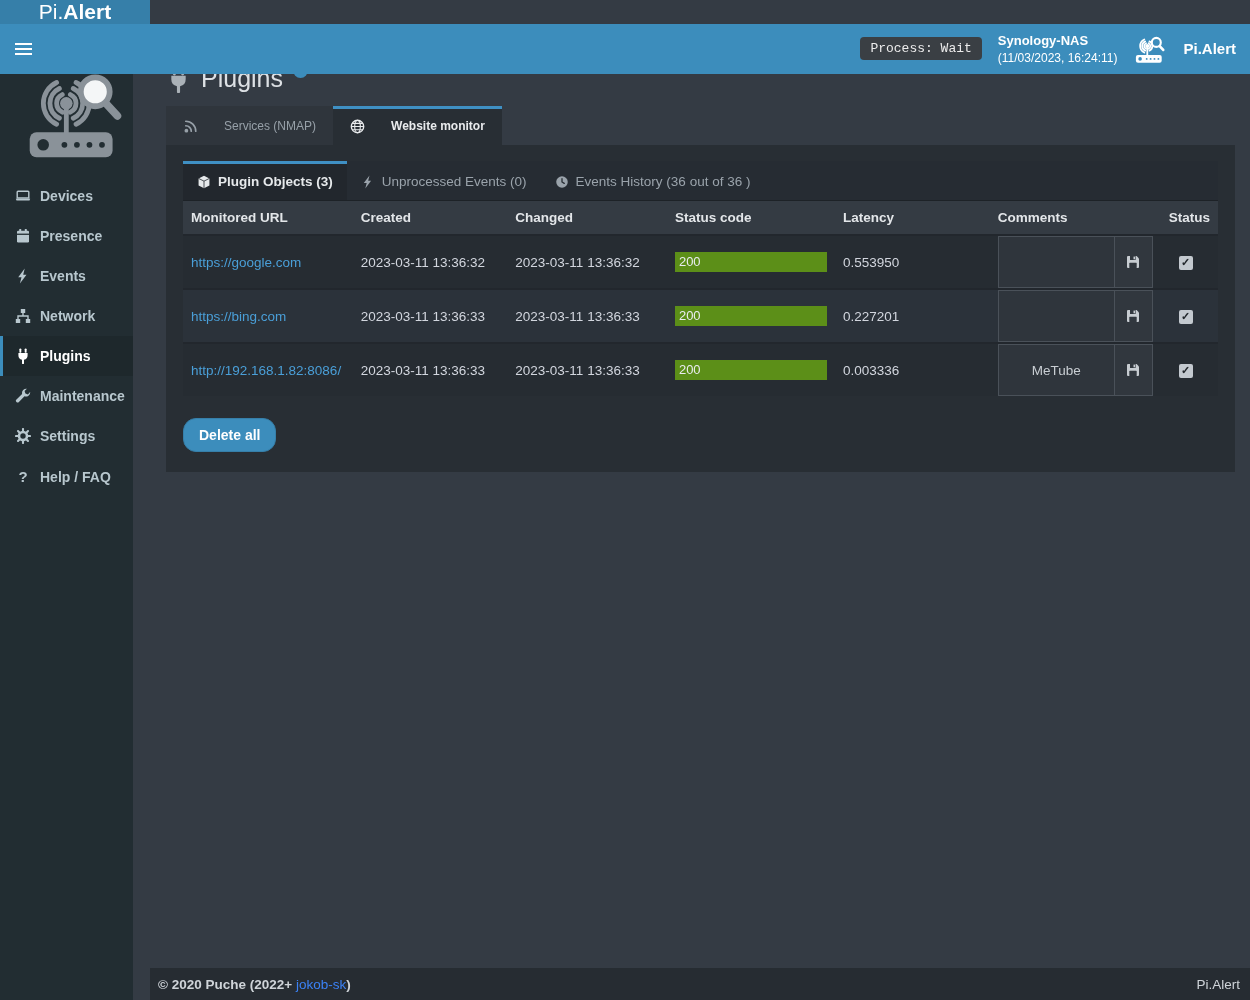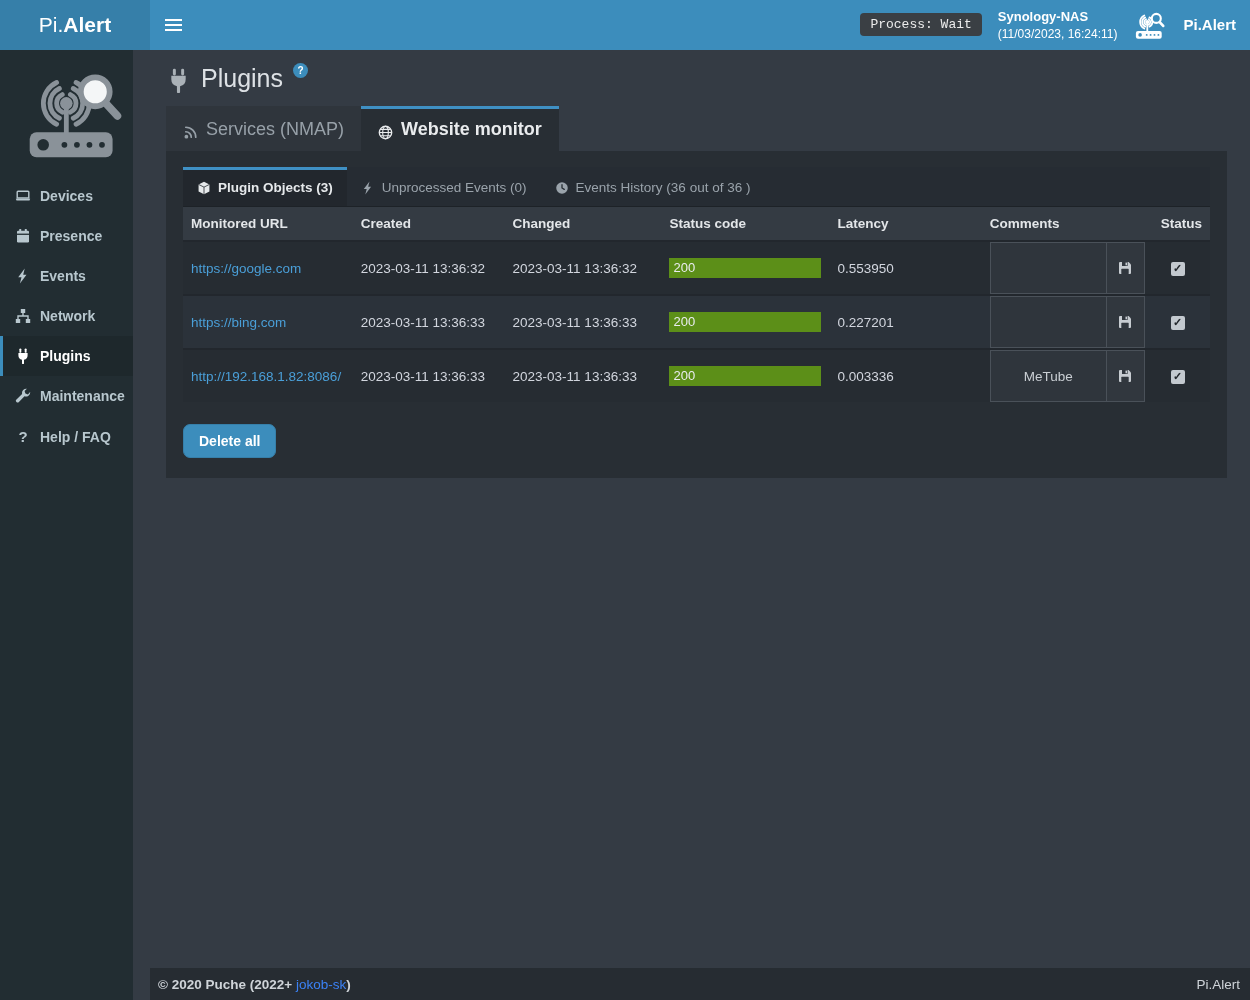--- a/index.html
+++ b/index.html
@@ -3,21 +3,21 @@
 <meta charset="utf-8">
 <style>
   * { box-sizing: border-box; }
   html,body { margin:0; padding:0; }
   body {
     width:1250px; height:1000px; overflow:hidden; position:relative;
     font-family:"Liberation Sans", sans-serif;
     background:#343b44; color:#d2d6de;
   }
   
-  .topbar { position:absolute; top:0; left:0; right:0; height:50px; display:flex; z-index:20; }
+  .topbar { position:absolute; top:0; left:0; right:0; height:50px; display:flex; z-index:20;flex-direction:column; }
   .brand { width:150px; height:50px; background:#367fa9; color:#fff; display:flex; align-items:center; justify-content:center; font-size:21px; }
   .brand b { font-weight:700; }
   .navbar { flex:1; background:#3c8dbc; display:flex; align-items:center; }
   .hamburger { width:46px; height:50px; display:flex; flex-direction:column; align-items:center; justify-content:center; gap:3px; cursor:pointer; }
   .hamburger i { display:block; width:17px; height:2px; background:#fff; }
   .nav-right { margin-left:auto; display:flex; align-items:center; gap:16px; padding-right:14px; }
   .process-badge { font-family:Liberation Mono, monospace; background:#3a3f44; color:#ececec; padding:4px 10px; border-radius:4px; font-size:13px; }
   .host-info { color:#fff; font-size:12px; line-height:1.4; text-align:left; }
   .host-name { font-weight:700; font-size:13px; }
   .nav-logo { color:#fff; display:flex; align-items:center; }
@@ -30,44 +30,44 @@
   .menu-item svg { width:16px; height:16px; flex:none; }
   .menu-item .qmark { width:16px; text-align:center; font-size:15px; font-weight:700; }
   .menu-item.active { background:#1e282c; border-left-color:#3c8dbc; color:#fff; }
   
   .main { position:absolute; top:50px; left:150px; right:0; bottom:32px; background:#343b44; overflow:hidden; }
   .content { padding:6px 15px 0 16px; }
   .page-title { display:flex; align-items:flex-start; gap:10px; margin:8px 0 13px; color:#dde1e5; font-size:25px; }
   .page-title svg { width:25px; height:25px; color:#aab1b7; margin-top:4px; }
   .help-badge { width:15px; height:15px; border-radius:50%; background:#3c8dbc; color:#fff; font-size:10px; font-weight:700; display:flex; align-items:center; justify-content:center; margin-top:-1px; cursor:pointer; }
   .outer-tabs { display:flex; }
-  .outer-tab { display:flex; align-items:flex-end; gap:8px; padding:10px 17px 11px; font-size:18px; color:#97a0a8; background:#2f353c; border-top:3px solid transparent; cursor:pointer; }
+  .outer-tab { display:flex; align-items:flex-start; gap:26px; padding:10px 17px 11px; font-size:12px; color:#97a0a8; background:#2f353c; border-top:3px solid transparent; cursor:pointer; }
   .outer-tab svg { width:15px; height:15px; }
   .outer-tab.active { background:#282e34; border-top-color:#3f90c4; color:#e9ebed; font-weight:700; }
   
-  .panel { background:#282e34; margin-right:8px; padding:16px 17px 20px; }
+  .panel { background:#282e34; margin-right:0; padding:16px 17px 20px; }
   .inner-tabs { display:flex; background:#262c33; border-bottom:1px solid #1d2227; }
   .inner-tab { display:flex; align-items:center; gap:7px; padding:10px 14px 11px; font-size:13.5px; color:#9aa3ab; border-top:3px solid transparent; cursor:pointer; }
   .inner-tab svg { width:14px; height:14px; }
   .inner-tab.active { background:#22272d; border-top-color:#3f90c4; color:#e6e9eb; font-weight:700; }
   table { width:100%; border-collapse:collapse; font-size:13.5px; }
   thead th { background:#343b43; color:#e3e6e9; font-weight:700; text-align:left; padding:9px 8px; }
   tbody tr { border-top:2px solid #22272d; }
   tbody tr:nth-child(odd)  { background:#262c32; }
   tbody tr:nth-child(even) { background:#2b323a; }
   tbody td { padding:0 8px; vertical-align:middle; height:42px; }
   .url-link { color:#4a9fd8; text-decoration:none; }
   .date, .latency { color:#d2d6de; }
   .status-bar { background:#5c8f18; color:#e9ecef; width:152px; height:20px; line-height:20px; padding-left:4px; font-size:13px; }
   .comment-group { display:flex; width:155px; height:52px; border:1px solid #4a5159; background:#2f353c; }
   .comment { flex:1; min-width:0; background:transparent; border:none; outline:none; color:#c9ced3; font-size:13.5px; text-align:center; font-family:"Liberation Sans", sans-serif; }
   .save-btn { width:38px; border:none; border-left:1px solid #4a5159; background:#31373e; display:flex; align-items:center; justify-content:center; cursor:pointer; padding:0; }
   .save-btn svg { width:16px; height:16px; }
   .status-checkbox { display:inline-flex; width:14px; height:14px; background:#c3c9cf; border-radius:2px; align-items:center; justify-content:center; font-size:11px; font-weight:700; color:#22272c; margin-left:10px; cursor:pointer; }
-  .delete-btn { margin-top:22px; background:#3c8dbc; color:#fff; border:1px solid #367fa9; border-radius:7px; padding:8px 15px; font-size:14px; font-weight:700; cursor:pointer; font-family:"Liberation Sans", sans-serif; }
+  .delete-btn { margin-top:22px; background:#3c8dbc; color:#fff; border:1px solid #367fa9; border-radius:13px; padding:8px 15px; font-size:14px; font-weight:700; cursor:pointer; font-family:"Liberation Sans", sans-serif; }
   .plugin-desc { margin-top:11px; color:#c6ccd2; font-size:14px; white-space:pre-wrap; }
   .plugin-desc a { color:#4a9fd8; text-decoration:none; }
   
   .footer { position:absolute; left:150px; right:0; bottom:0; height:32px; background:#262c32; display:flex; align-items:center; justify-content:space-between; padding:0 10px 0 8px; font-size:13.5px; color:#cfd4d9; z-index:10; }
   .footer-left { white-space:pre-wrap; font-weight:600; }
   .footer-left a { color:#3b82f6; text-decoration:none; font-weight:400; }
   .footer-right { color:#cfd4d9; }
 </style>
 </head>
 <body>
@@ -176,20 +176,36 @@
           <rect x="9.7" y="0.4" width="1.9" height="4.4" rx=".9" fill="currentColor"></rect>
           <path d="M3.4 4.9h9.2v2.3a4.6 4.6 0 01-3.6 4.5v3.5a1 1 0 01-2 0v-3.5a4.6 4.6 0 01-3.6-4.5z" fill="currentColor"></path>
         </svg>
       <span>Plugins</span>
     </li>
     <li class="menu-item">
       <svg viewBox="0 0 16 16">
           <path d="M15.2 4.1a4.3 4.3 0 01-5.7 4.2l-5.6 5.6a1.7 1.7 0 11-2.4-2.4l5.6-5.6A4.3 4.3 0 0111.9.8L9.6 3.1l.8 2.5 2.5.8 2.2-2.3z" fill="currentColor"></path>
         </svg>
       <span>Maintenance</span>
+    </li>
+    <li class="menu-item">
+      <svg viewBox="0 0 16 16">
+          <circle cx="8" cy="8" r="4" fill="none" stroke="currentColor" stroke-width="2.6"></circle>
+          <g stroke="currentColor" stroke-width="2.1" stroke-linecap="round">
+            <line x1="8" y1="1" x2="8" y2="2.6"></line>
+            <line x1="8" y1="13.4" x2="8" y2="15"></line>
+            <line x1="1" y1="8" x2="2.6" y2="8"></line>
+            <line x1="13.4" y1="8" x2="15" y2="8"></line>
+            <line x1="3" y1="3" x2="4.2" y2="4.2"></line>
+            <line x1="11.8" y1="11.8" x2="13" y2="13"></line>
+            <line x1="3" y1="13" x2="4.2" y2="11.8"></line>
+            <line x1="11.8" y1="4.2" x2="13" y2="3"></line>
+          </g>
+        </svg>
+      <span>Settings</span>
     </li>
     <li class="menu-item">
       <span class="qmark">?</span>
       <span>Help / FAQ</span>
     </li>
   </ul>
 </div>
 
 <div class="main">
   <div class="content">

